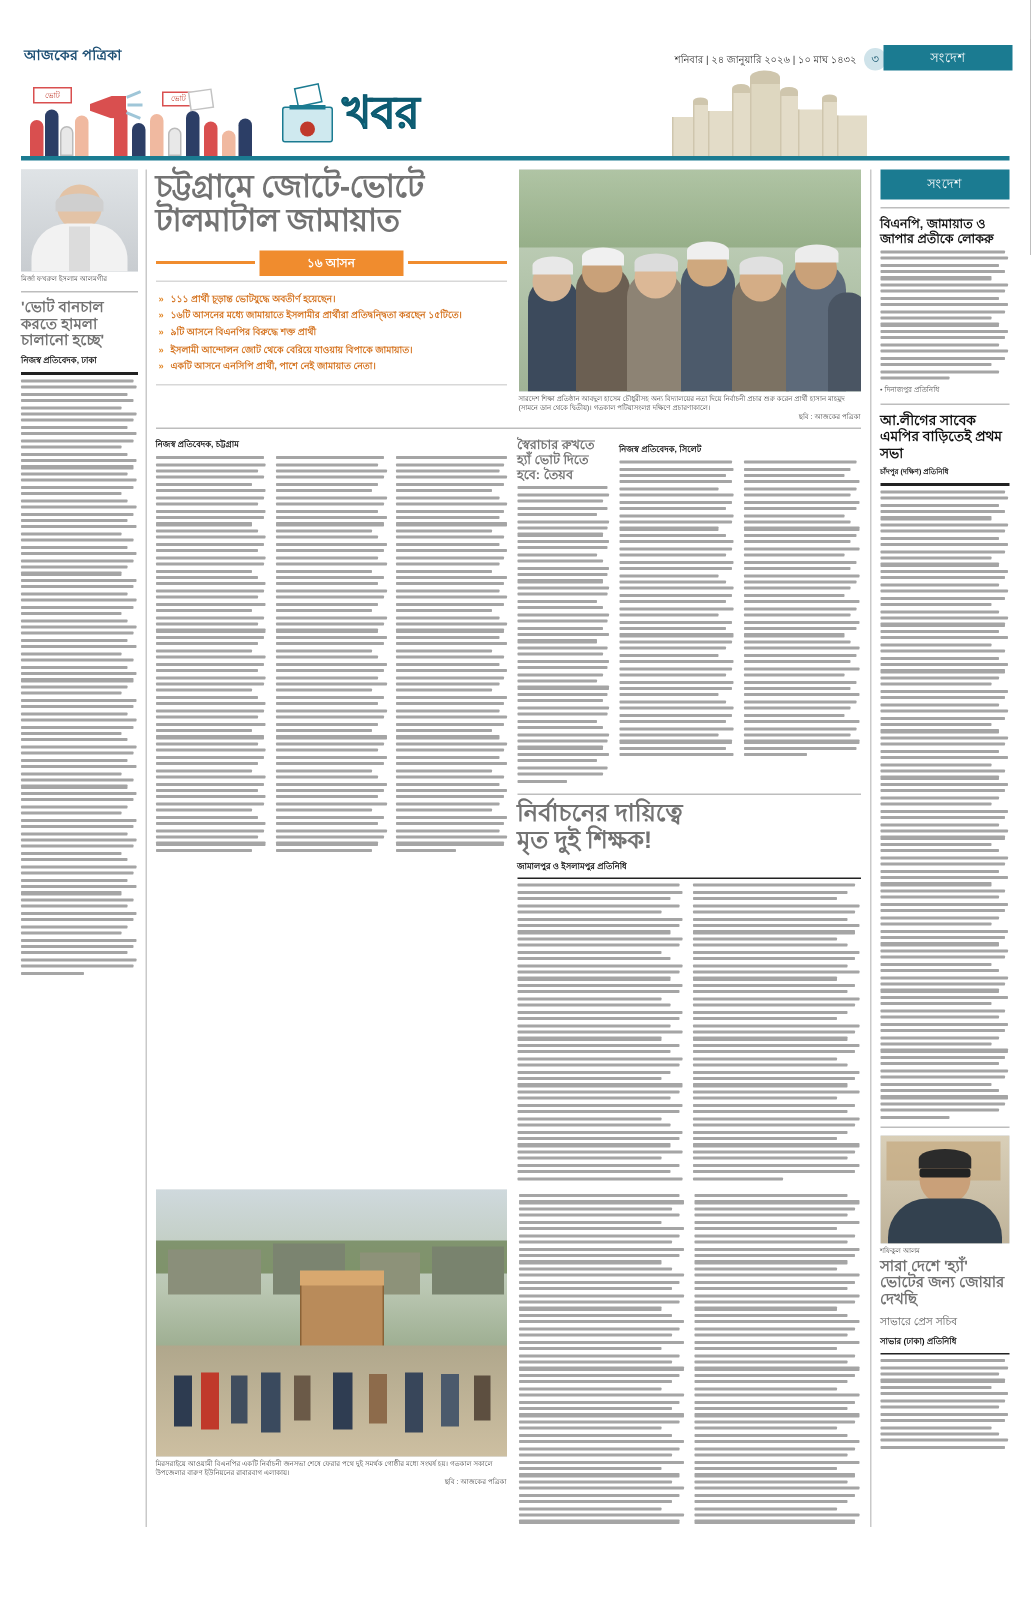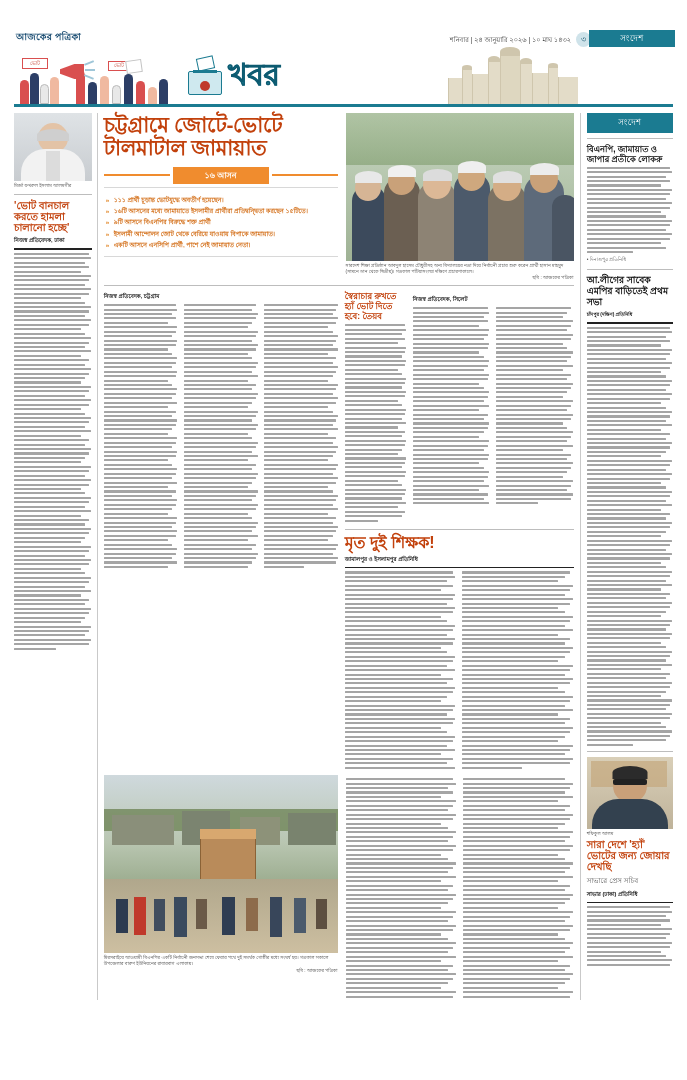--- a/index.html
+++ b/index.html
@@ -67,21 +67,21 @@
 
   .master-rule { height:2.5px; background:#1b7b91; margin:0 14px; }
 
   
   .content { display:flex; padding:6px 14px 0 14px; gap:0; }
   .col-left   { width:86px;  padding-right:5px; border-right:1px solid #c9c9c9; }
   .col-mid    { width:482px; padding:0 6px;  }
   .col-right  { width:96px;  padding-left:6px; border-left:1px solid #c9c9c9; }
 
   
-  .hl { font-weight:bold; color:#c2410c; line-height:1.12; }
+  .hl { font-weight:bold; color:#737373; line-height:1.12; }
   .h-xl { font-size:21px; letter-spacing:-.4px; }
   .h-lg { font-size:16px; }
   .h-sm { font-size:10px; }
   .h-xs { font-size:8.5px; }
   .byline { font-size:5.6px; font-weight:bold; color:#111; margin:3px 0; }
   .cap { font-size:4.6px; color:#444; line-height:1.35; }
 
   
   .body-lines { margin-top:3px; }
   .body-lines i {
@@ -702,20 +702,21 @@
                   <i class="s2"></i>
                   <i class="s3"></i>
                   <i class="s1"></i>
                   <i class="end"></i>
               </div>
             </div>
           </div>
 
           <div class="thin-rule" style="margin:5px 0 4px;"></div>
           <div>
+            <div class="hl h-lg">নির্বাচনের দায়িত্বে</div>
             <div class="hl h-lg">মৃত দুই শিক্ষক!</div>
             <div class="byline">জামালপুর ও ইসলামপুর প্রতিনিধি</div>
             <div class="black-rule" style="margin:3px 0;"></div>
             <div class="twocol body-lines">
               <i class="s1"></i>
                 <i class="s3"></i>
                 <i class="s2"></i>
                 <i class="s1"></i>
                 <i class="s4"></i>
               <i class="s3"></i>

